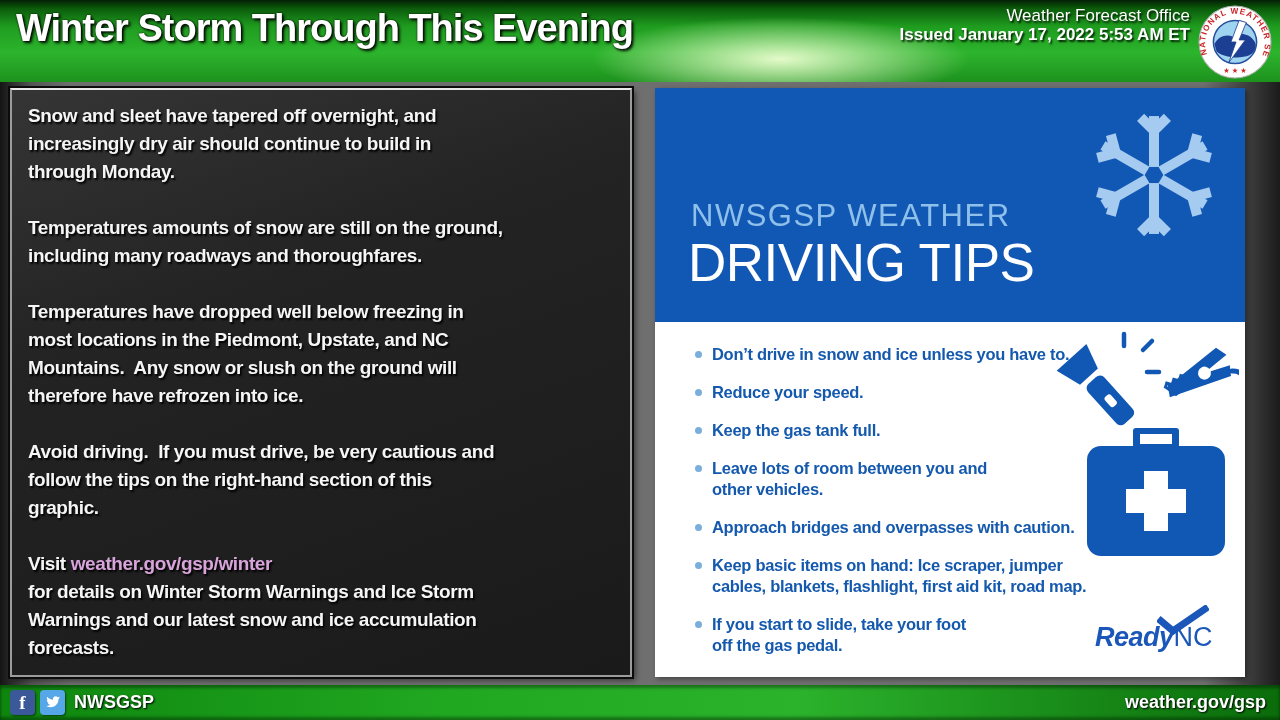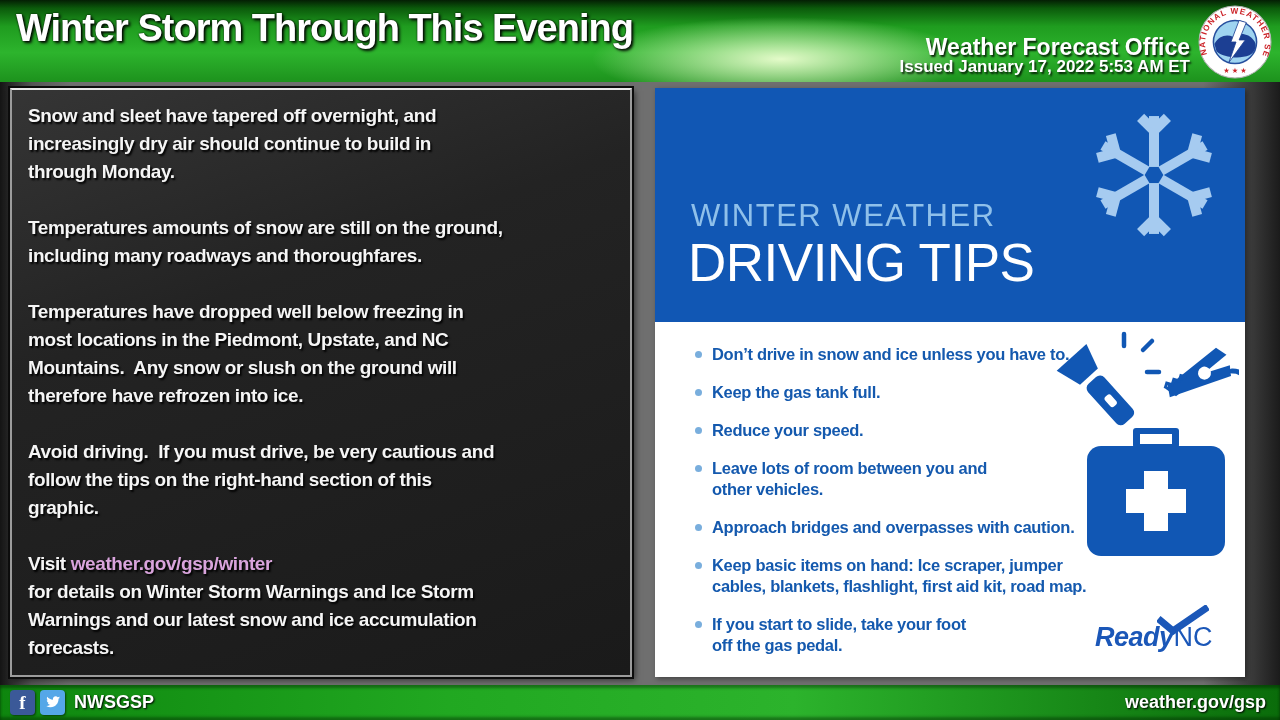--- a/index.html
+++ b/index.html
@@ -30,21 +30,21 @@
   }
   .subtitle-bar span{
     display:block; padding-left:16px; line-height:25px;
     font-size:19px; font-weight:bold; color:#fff; letter-spacing:-.3px;
     text-shadow:1px 1px 2px #000;
   }
   .office{
     position:absolute; top:6px; right:90px; text-align:right; color:#fff;
     text-shadow:1.5px 1.5px 2px rgba(0,10,0,.85);
   }
-  .office .o1{ font-size:23px; font-weight:bold; line-height:19px;margin-top:32px; }
+  .office .o1{ font-size:17px; font-weight:normal; line-height:19px; }
   .office .o2{ font-size:24px; font-weight:bold; line-height:26px; letter-spacing:-.5px; }
   .office .o3{ font-size:17px; font-weight:bold; line-height:20px; }
   .nws-logo{ position:absolute; top:5px; right:8px; width:74px; height:74px; }
 
   
   .briefing-panel{
     position:absolute; left:10px; top:88px; width:622px; height:589px;
     background:linear-gradient(160deg,#353535 0%,#232323 35%,#1a1a1a 100%);
     border:2px solid #9c9c9c; border-top-color:#e9e9e9;
     box-shadow:0 0 0 2px #0c0c0c, 3px 3px 6px rgba(0,0,0,.55);
@@ -183,37 +183,37 @@
           <line x1="50" y1="17" x2="40" y2="7"></line>
           <line x1="50" y1="17" x2="60" y2="7"></line>
         </g>
         <g transform="rotate(300 50 50)">
           <line x1="50" y1="44" x2="50" y2="6"></line>
           <line x1="50" y1="17" x2="40" y2="7"></line>
           <line x1="50" y1="17" x2="60" y2="7"></line>
         </g>
       </g>
     </svg>
-    <div class="kicker">WINTER WEATHER</div>
+    <div class="kicker">NWSGSP WEATHER</div>
     <div class="card-heading">DRIVING TIPS</div>
   </div>
 
   <div class="card-body">
     <ul class="tips">
       <li>
           <span class="tip-dot"></span>
           <span class="tip-text">Don’t drive in snow and ice unless you have to.</span>
         </li>
       <li>
           <span class="tip-dot"></span>
+          <span class="tip-text">Reduce your speed.</span>
+        </li>
+      <li>
+          <span class="tip-dot"></span>
           <span class="tip-text">Keep the gas tank full.</span>
-        </li>
-      <li>
-          <span class="tip-dot"></span>
-          <span class="tip-text">Reduce your speed.</span>
         </li>
       <li>
           <span class="tip-dot"></span>
           <span class="tip-text">Leave lots of room between you and
 other vehicles.</span>
         </li>
       <li>
           <span class="tip-dot"></span>
           <span class="tip-text">Approach bridges and overpasses with caution.</span>
         </li>

